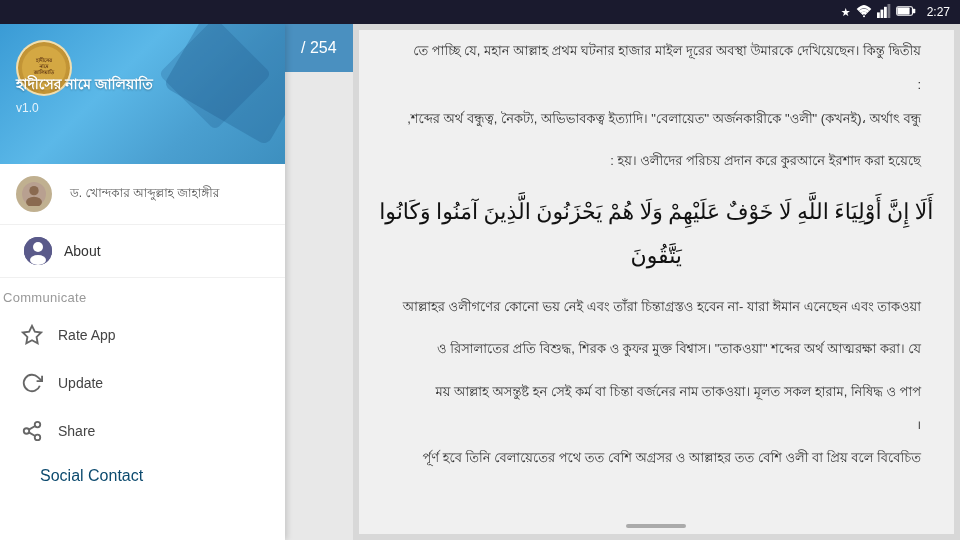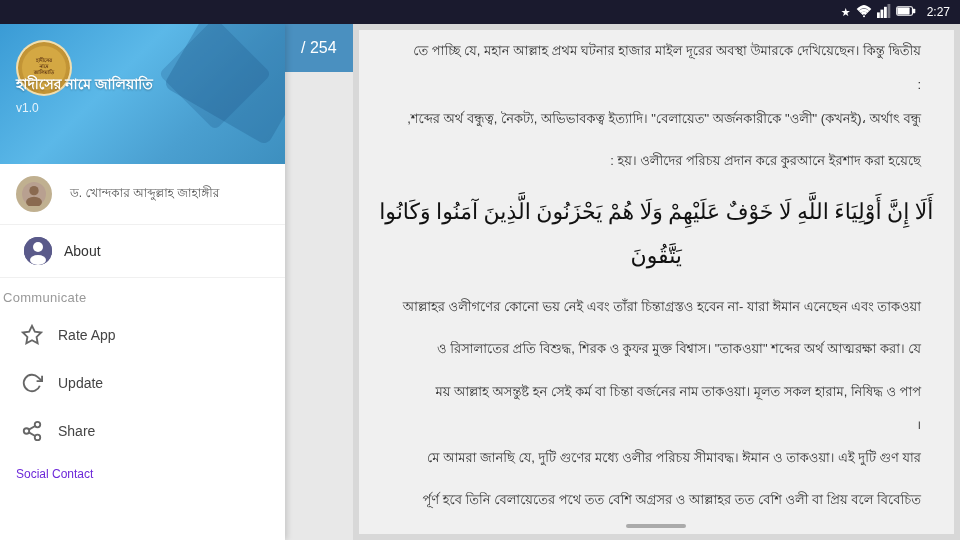--- a/index.html
+++ b/index.html
@@ -205,22 +205,23 @@
       color: #666;
       font-size: 16px;
     }
     .sidebar-item-label {
       color: #444;
       font-size: 14px;
     }
 
     .social-label {
       padding: 12px 16px 6px;
-      font-size: 12px;
-      color: #6d28d9;
+      font-size: 16px;
+      color: #0c4a6e;
+      margin-left: 24px;
     }
 
     
     .content-area {
       flex: 1;
       display: flex;
       overflow: hidden;
       background: #e8e8e8;
     }
 
@@ -421,23 +422,20 @@
         <div class="content-text">
           ও রিসালাতের প্রতি বিশুদ্ধ, শিরক ও কুফর মুক্ত বিশ্বাস। "তাকওয়া" শব্দের অর্থ আত্মরক্ষা করা। যে
         </div>
         <div class="content-text">
           ময় আল্লাহ অসন্তুষ্ট হন সেই কর্ম বা চিন্তা বর্জনের নাম তাকওয়া। মূলত সকল হারাম, নিষিদ্ধ ও পাপ
         </div>
         <div class="content-text" style="font-size:12px;padding-top:2px;padding-bottom:2px;">
           ।
         </div>
         <div class="content-text">
-          মে আমরা জানছি যে, দুটি গুণের মধ্যে ওলীর পরিচয় সীমাবদ্ধ। ঈমান ও তাকওয়া। এই দুটি গুণ যার
-        </div>
-        <div class="content-text">
           র্পূর্ণ হবে তিনি বেলায়েতের পথে তত বেশি অগ্রসর ও আল্লাহর তত বেশি ওলী বা প্রিয় বলে বিবেচিত
         </div>
 
         <div class="page-scrollbar"></div>
       </div>
     </div>
 
   </div>
 
 </div>

